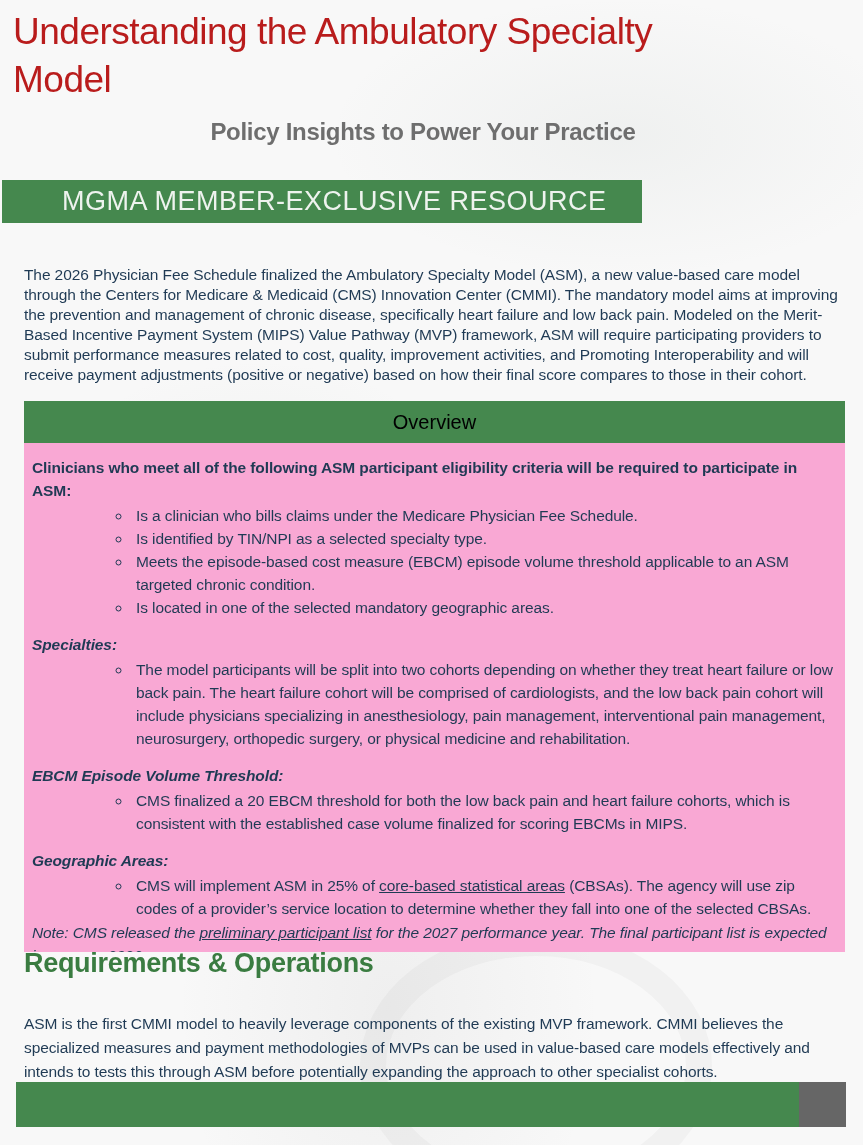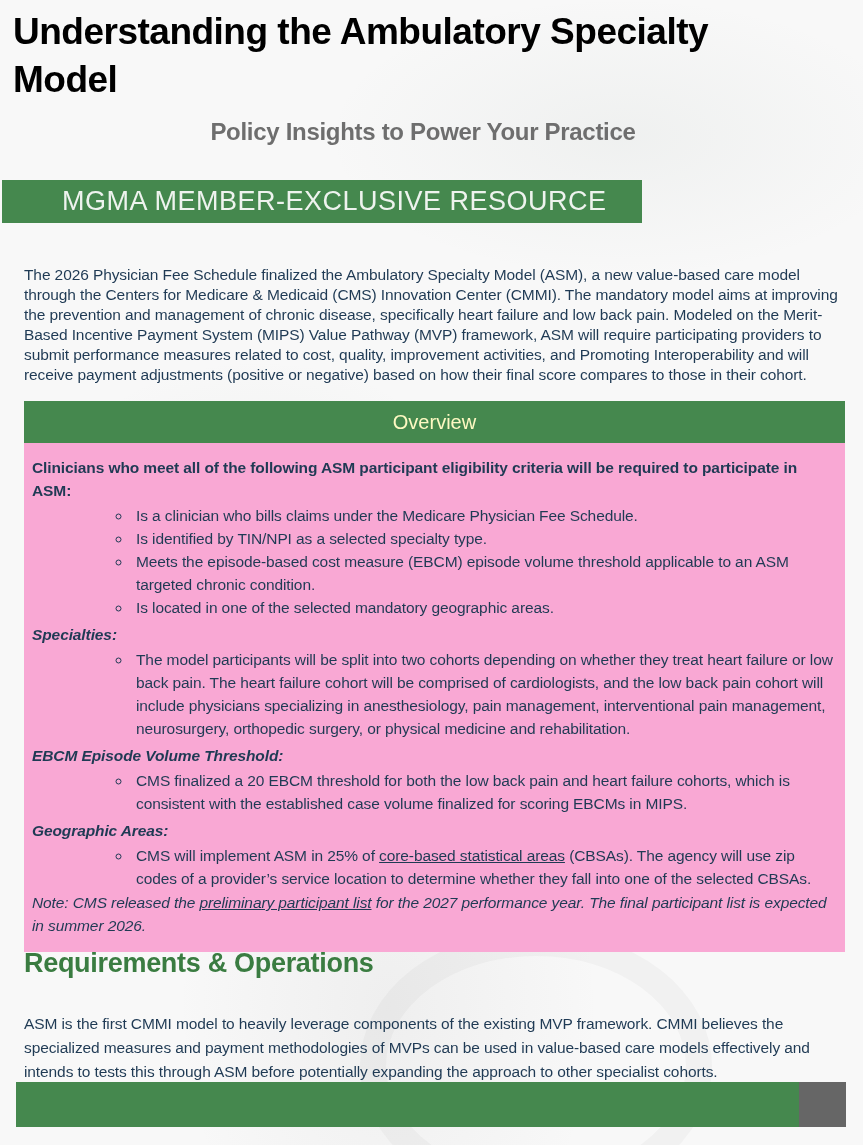--- a/index.html
+++ b/index.html
@@ -12,42 +12,42 @@
   
   .bg-art{position:absolute;inset:0;pointer-events:none;
     background:
       radial-gradient(ellipse 420px 200px at 72% 12%, rgba(120,140,130,0.07), rgba(0,0,0,0) 70%),
       radial-gradient(ellipse 300px 420px at 45% 88%, rgba(130,130,130,0.08), rgba(0,0,0,0) 70%),
       radial-gradient(ellipse 260px 140px at 30% 40%, rgba(140,150,140,0.05), rgba(0,0,0,0) 70%);
   }
   .bg-swirl{position:absolute;left:360px;top:930px;width:300px;height:220px;border:26px solid rgba(120,120,120,0.05);border-radius:50%;pointer-events:none;}
 
   .title{position:absolute;left:13px;top:8px;width:820px;
-    font-size:37px;font-weight:bold;color:#000000;line-height:48px;letter-spacing:-0.5px;}
+    font-size:37px;font-weight:normal;color:#b91c1c;line-height:48px;letter-spacing:-0.5px;}
   .subtitle{position:absolute;left:13px;top:118px;width:820px;
     font-size:24px;font-weight:bold;color:#6e6e6e;letter-spacing:-0.3px;text-align:center;}
 
   .banner{position:absolute;left:2px;top:180px;width:640px;height:43px;
     display:flex;align-items:center;padding-left:60px;box-sizing:border-box;
     font-size:27px;letter-spacing:0.5px;color:#eef3ee;}
 
   .intro{position:absolute;left:24px;top:249px;width:814px;
     font-size:15.5px;line-height:20px;letter-spacing:-0.1px;}
 
   .overview-bar{position:absolute;left:24px;top:401px;width:821px;height:42px;
     display:flex;align-items:center;justify-content:center;
-    font-size:20px;color:#fef9c3;}
+    font-size:20px;color:#000000;}
 
   .gray-box{position:absolute;left:24px;top:443px;width:821px;height:509px;
     background:#f9a8d4;box-sizing:border-box;padding:13px 10px 4px 8px;
     font-size:15.5px;line-height:23px;letter-spacing:-0.1px;overflow:hidden;}
   .gray-box .lead{font-weight:bold;}
   .gray-box ul{margin:2px 0 0 0;padding-left:100px;list-style:circle;}
   .gray-box li{padding-left:4px;}
-  .sub-section{margin-top:4px;}
+  .sub-section{margin-top:14px;}
   .sub-heading{font-weight:bold;font-style:italic;}
   .note{font-style:italic;margin-top:1px;}
   .inline-link{text-decoration:underline;color:inherit;cursor:pointer;}
 
   .req-heading{position:absolute;left:24px;top:948px;
     font-size:27px;font-weight:bold;color:#3a7c41;letter-spacing:-0.3px;}
   .req-para{position:absolute;left:24px;top:996px;width:814px;
     font-size:15.5px;line-height:24px;letter-spacing:-0.1px;margin-top:16px;}
 
   .bottom-bar{position:absolute;left:16px;top:1082px;height:45px;display:flex;}

